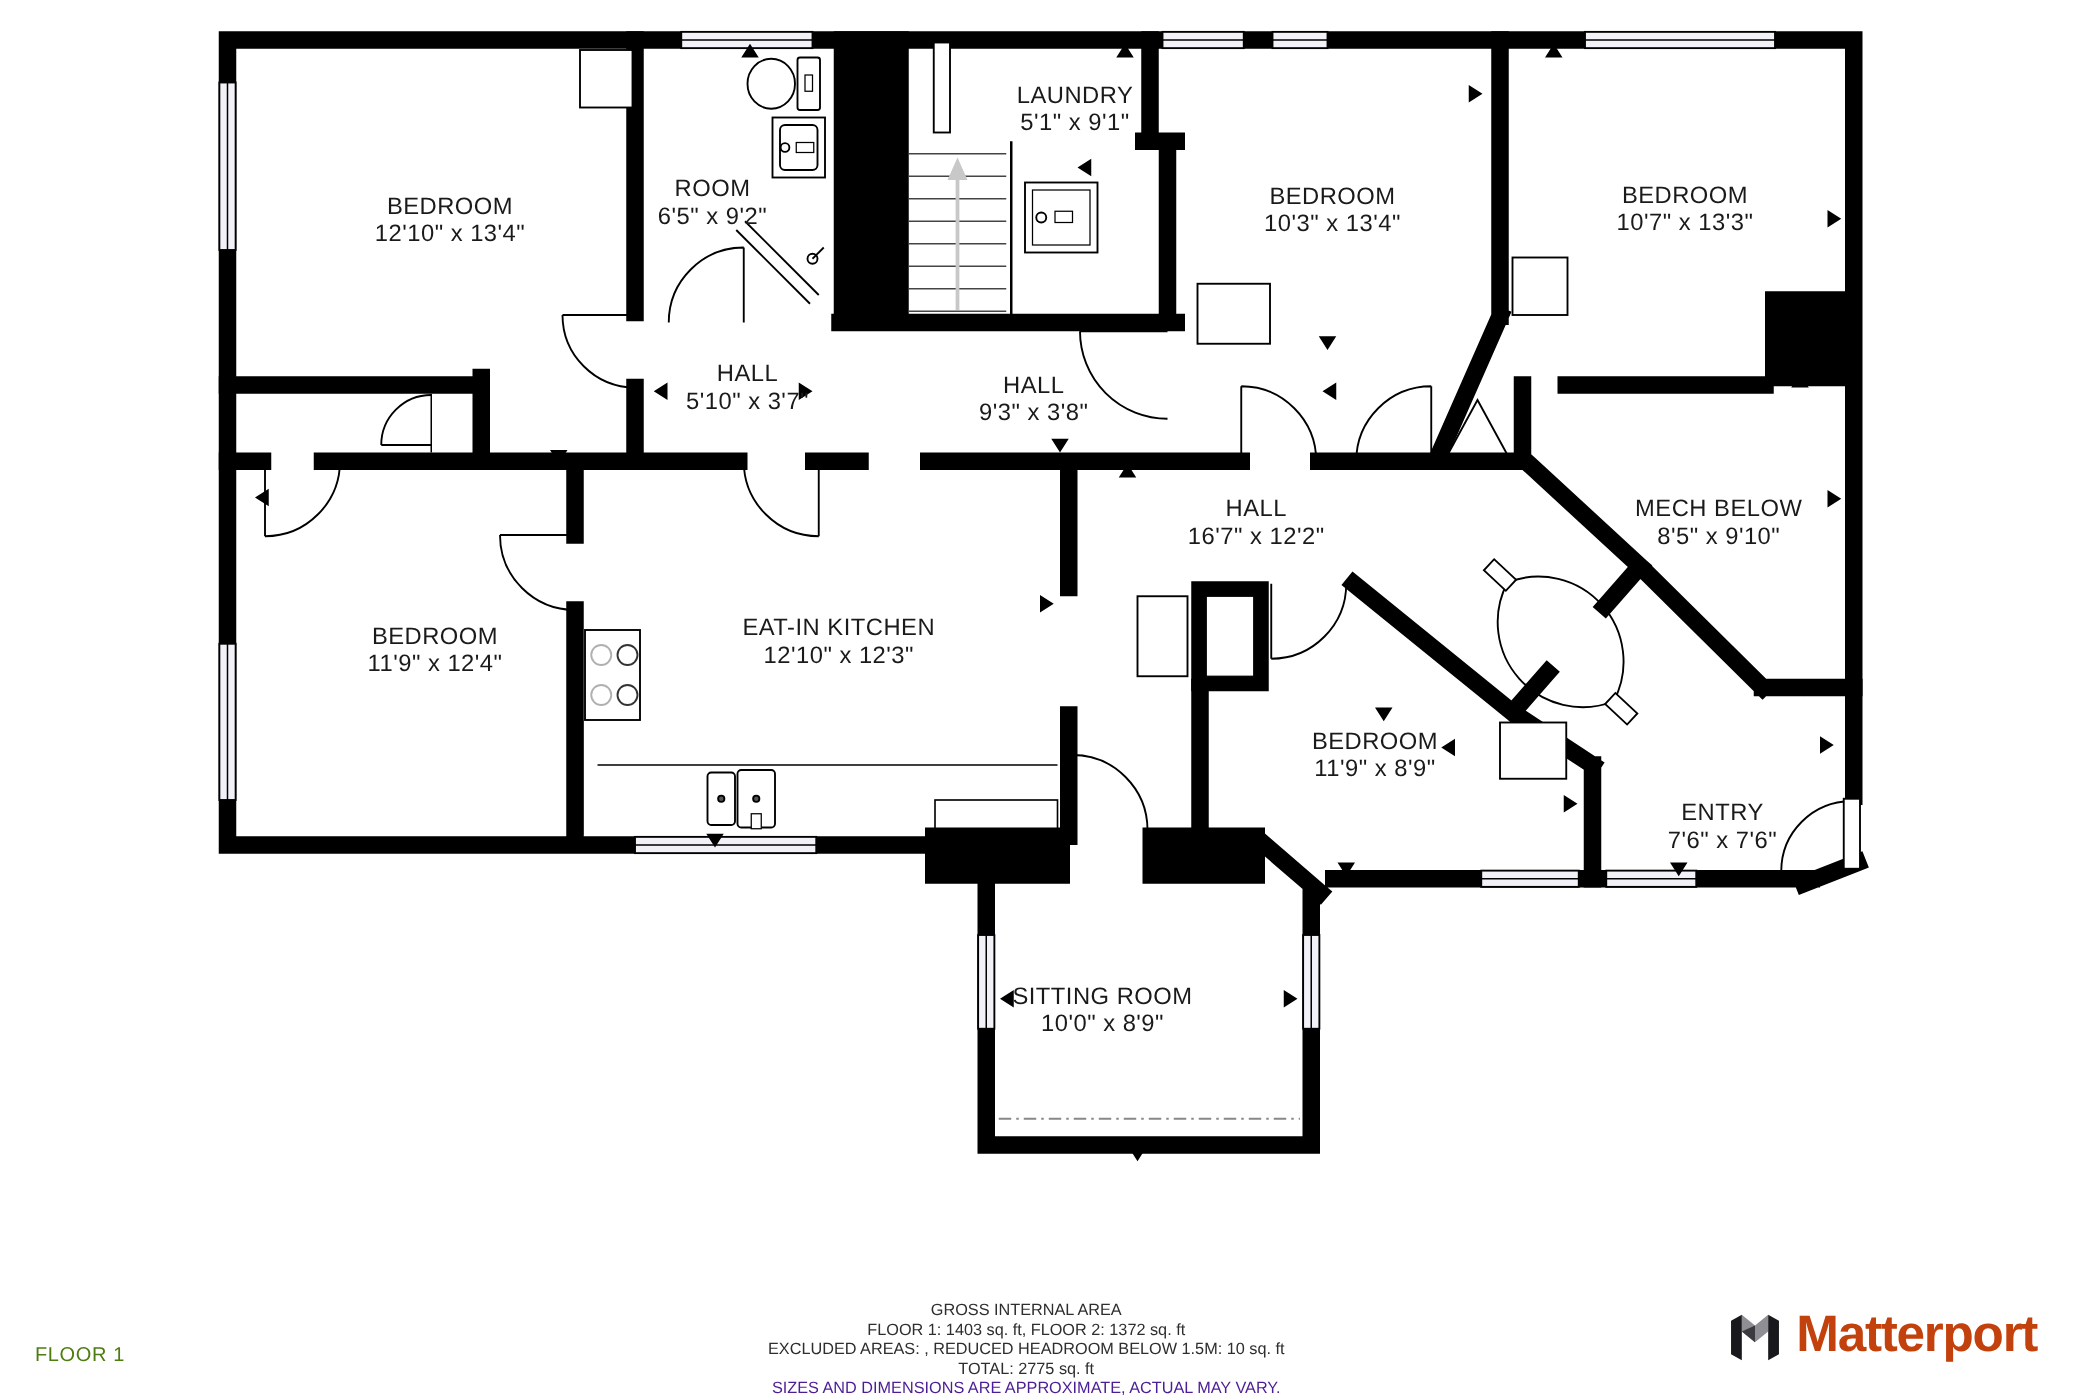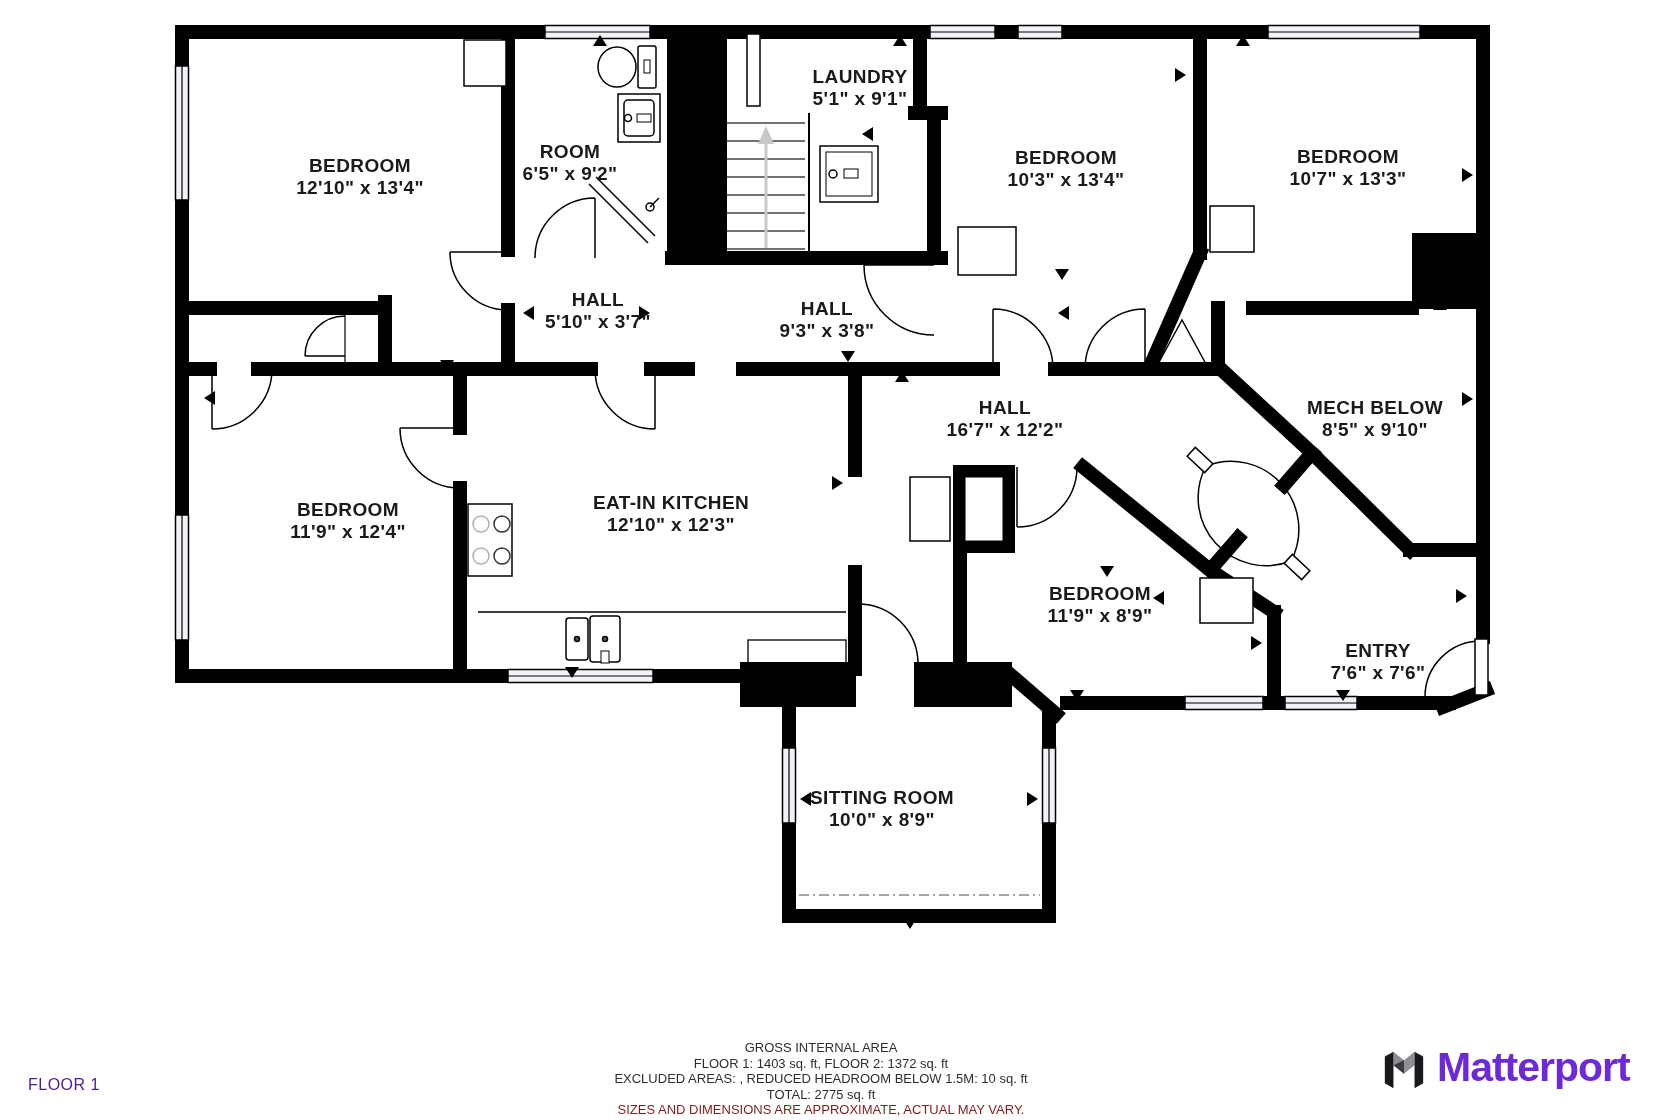--- a/index.html
+++ b/index.html
@@ -1,26 +1,26 @@
 <!DOCTYPE html>
 <html><head>
 <meta charset="utf-8">
 <style>
   html,body{margin:0;padding:0;background:#fff;}
   .stage{position:relative;width:1680px;height:1120px;background:#ffffff;overflow:hidden;
          font-family:"Liberation Sans",sans-serif;}
   .plan-svg{position:absolute;left:0;top:0;}
   .room-label{position:absolute;transform:translate(-50%,-50%);text-align:center;
-    color:#1a1a1a;font-size:19px;line-height:22px;letter-spacing:.4px;white-space:nowrap;font-weight:bold;}
+    color:#1a1a1a;font-size:19px;line-height:22px;letter-spacing:.4px;white-space:nowrap;}
   .footer{position:absolute;left:821px;top:1014px;transform:translateX(-50%);
     text-align:center;font-size:13px;line-height:15.5px;color:#2e2e2e;white-space:nowrap;margin-top:26px;}
-  .footer .disclaimer{color:#7f1d1d;}
-  .floor-label{position:absolute;left:28px;top:1076px;font-size:16px;color:#4c1d95;letter-spacing:.5px;}
+  .footer .disclaimer{color:#4c1d95;}
+  .floor-label{position:absolute;left:28px;top:1076px;font-size:16px;color:#4d7c0f;letter-spacing:.5px;}
   .brand{position:absolute;left:1381px;top:1044px;display:flex;align-items:center;}
-  .brand-word{font-size:41px;font-weight:700;color:#6d28d9;letter-spacing:-1px;margin-left:10px;}
+  .brand-word{font-size:41px;font-weight:700;color:#c2410c;letter-spacing:-1px;margin-left:10px;}
 </style>
 </head>
 <body>
 
 <div class="stage">
 
   <svg class="plan-svg" width="1680" height="1120" viewBox="0 0 1680 1120">
 
     <g stroke="#000" stroke-width="14" fill="none" stroke-linecap="square">
       <path d="

